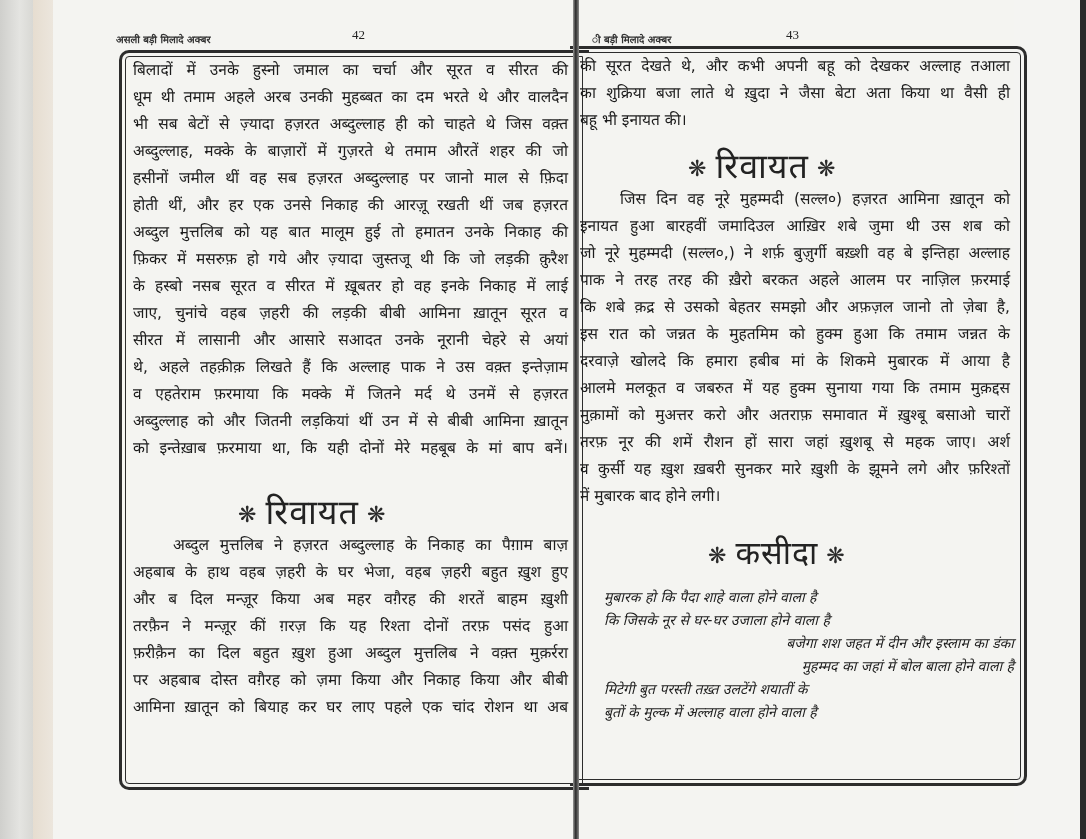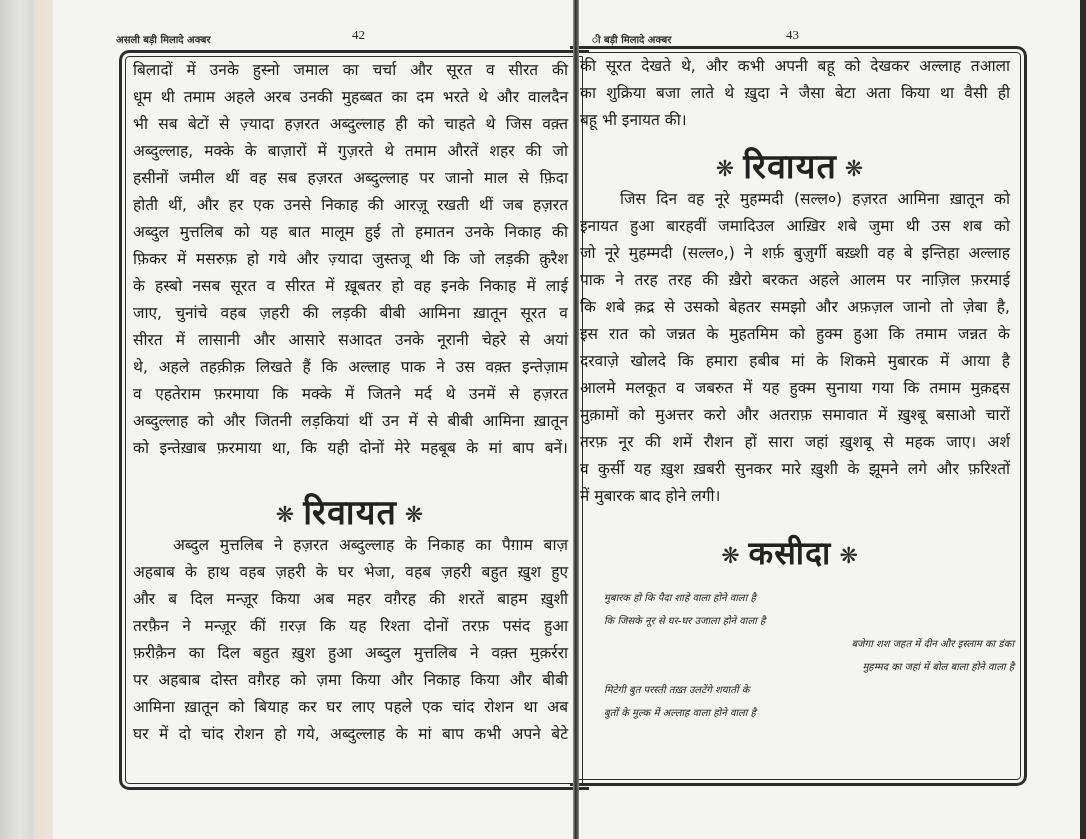--- a/index.html
+++ b/index.html
@@ -91,37 +91,37 @@
       display: block;
       white-space: nowrap;
       text-align-last: justify;
       text-align: justify;
     }
     .line.last { text-align-last: left; }
     .indent { padding-left: 40px; }
     .heading {
       position: absolute;
       font-size: 34px;
-      font-weight: bold;
+      font-weight: normal;
       color: #222;
-      text-align: center;
+      text-align: left;
       letter-spacing: 1px;
       white-space: nowrap;
     }
     .star {
       display: inline-block;
       font-size: 22px;
       vertical-align: middle;
       color: #2a2a2a;
       margin: 0 8px;
     }
     .poem {
       position: absolute;
       font-style: italic;
-      font-size: 10px;
+      font-size: 14px;
       line-height: 23px;
       color: #1c1c1c;
       white-space: nowrap;
     }
     .poem .verse { display: block; }
     .poem .verse.right { text-align: right; }
   </style>
 </head>
 <body>
 
@@ -165,21 +165,20 @@
   </div>
 
   <div class="text-block" style="left:133px; top:532px; width:435px;">
     <span class="line indent">अब्दुल मुत्तलिब ने हज़रत अब्दुल्लाह के निकाह का पैग़ाम बाज़</span>
     <span class="line">अहबाब के हाथ वहब ज़हरी के घर भेजा, वहब ज़हरी बहुत ख़ुश हुए</span>
     <span class="line">और ब दिल मन्ज़ूर किया अब महर वग़ैरह की शरतें बाहम ख़ुशी</span>
     <span class="line">तरफ़ैन ने मन्ज़ूर कीं ग़रज़ कि यह रिश्ता दोनों तरफ़ पसंद हुआ</span>
     <span class="line">फ़रीक़ैन का दिल बहुत ख़ुश हुआ अब्दुल मुत्तलिब ने वक़्त मुक़र्ररा</span>
     <span class="line">पर अहबाब दोस्त वग़ैरह को ज़मा किया और निकाह किया और बीबी</span>
     <span class="line">आमिना ख़ातून को बियाह कर घर लाए पहले एक चांद रोशन था अब</span>
-    <span class="line">घर में दो चांद रोशन हो गये, अब्दुल्लाह के मां बाप कभी अपने बेटे</span>
   </div>
 
   <div class="gutter"></div>
 
   <div class="text-block" style="left:580px; top:53px; width:430px;">
     <span class="line">की सूरत देखते थे, और कभी अपनी बहू को देखकर अल्लाह तआला</span>
     <span class="line">का शुक्रिया बजा लाते थे ख़ुदा ने जैसा बेटा अता किया था वैसी ही</span>
     <span class="line last">बहू भी इनायत की।</span>
   </div>
 

